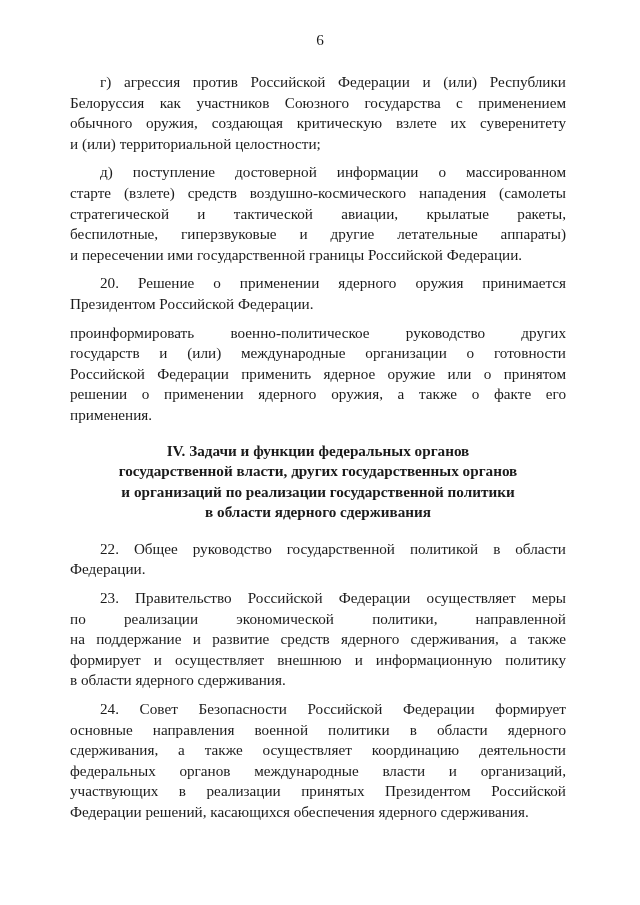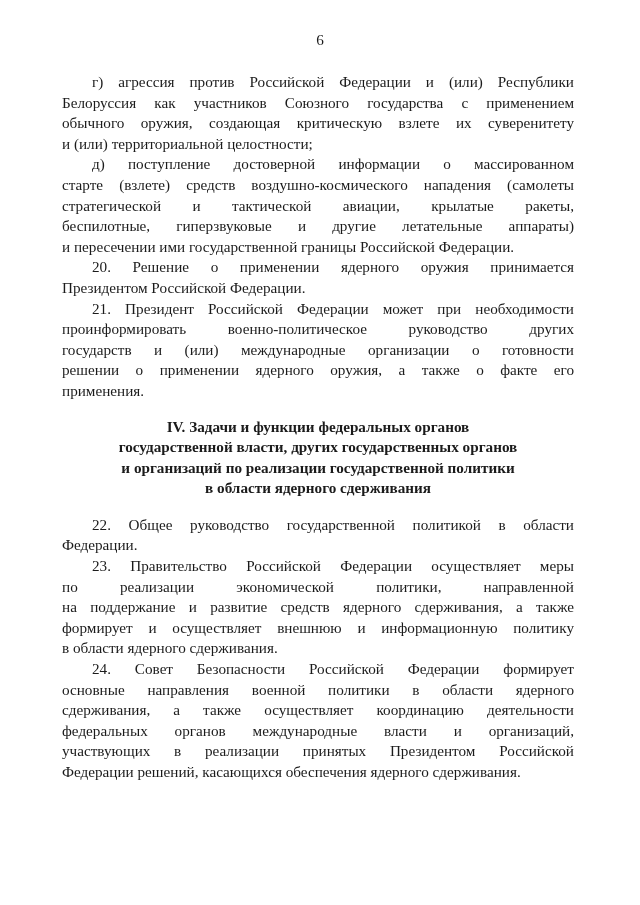--- a/index.html
+++ b/index.html
@@ -23,21 +23,21 @@
     line-height: 20px;
     margin-bottom: 22px;
   }
   .content {
     margin-left: 62px;
     width: 512px;
     font-size: 15.2px;
     line-height: 20.6px;
   }
   .paragraph {
-    margin: 0;
+    margin: 8px;
   }
   .paragraph.heading {
     margin: 15px 0 16px 0;
   }
   .line {
     height: 20.6px;
     white-space: nowrap;
     overflow: hidden;
   }
   .bline.just {
@@ -74,23 +74,23 @@
         <div class="line bline just">старте (взлете) средств воздушно-космического нападения (самолеты</div>
         <div class="line bline just">стратегической и тактической авиации, крылатые ракеты,</div>
         <div class="line bline just">беспилотные, гиперзвуковые и другие летательные аппараты)</div>
         <div class="line bline last">и пересечении ими государственной границы Российской Федерации.</div>
       </div>
       <div class="paragraph">
         <div class="line bline just indent">20. Решение о применении ядерного оружия принимается</div>
         <div class="line bline last">Президентом Российской Федерации.</div>
       </div>
       <div class="paragraph">
-        <div class="line bline just indent">21. Президент Российской Федерации может при необходимости</div>
         <div class="line bline just">проинформировать военно-политическое руководство других</div>
         <div class="line bline just">государств и (или) международные организации о готовности</div>
+        <div class="line bline just">Российской Федерации применить ядерное оружие или о принятом</div>
         <div class="line bline just">решении о применении ядерного оружия, а также о факте его</div>
         <div class="line bline last">применения.</div>
       </div>
       <div class="paragraph heading">
         <div class="line hline">IV. Задачи и функции федеральных органов</div>
         <div class="line hline">государственной власти, других государственных органов</div>
         <div class="line hline">и организаций по реализации государственной политики</div>
         <div class="line hline">в области ядерного сдерживания</div>
       </div>
       <div class="paragraph">

